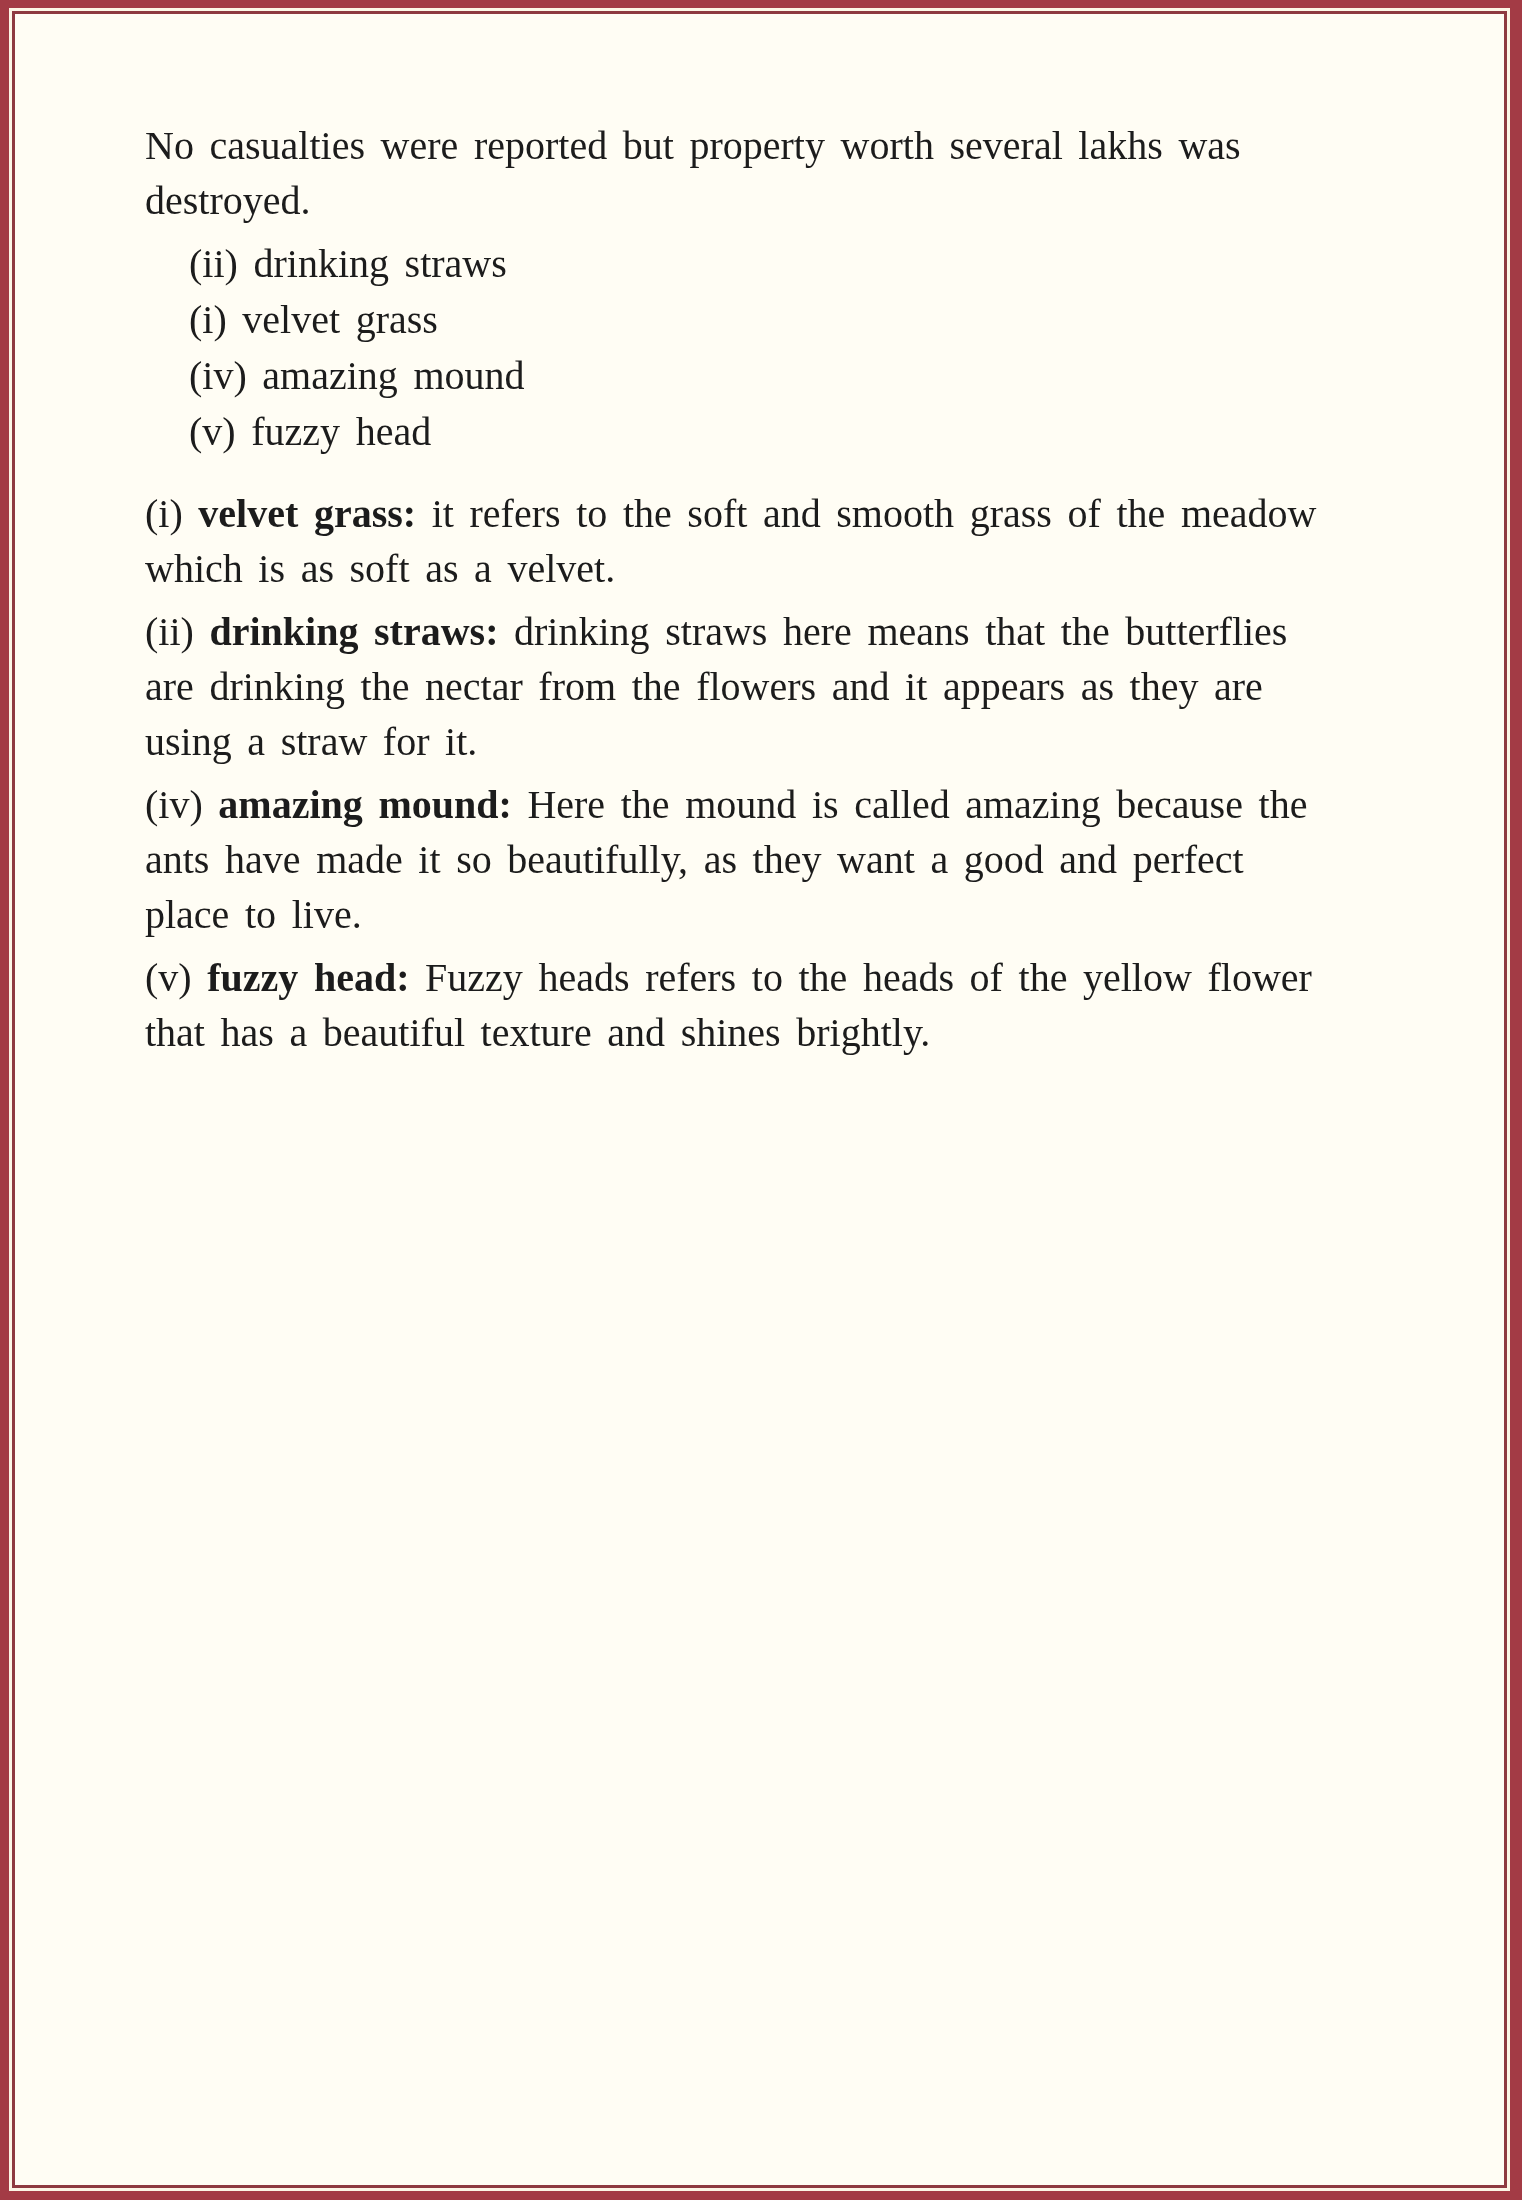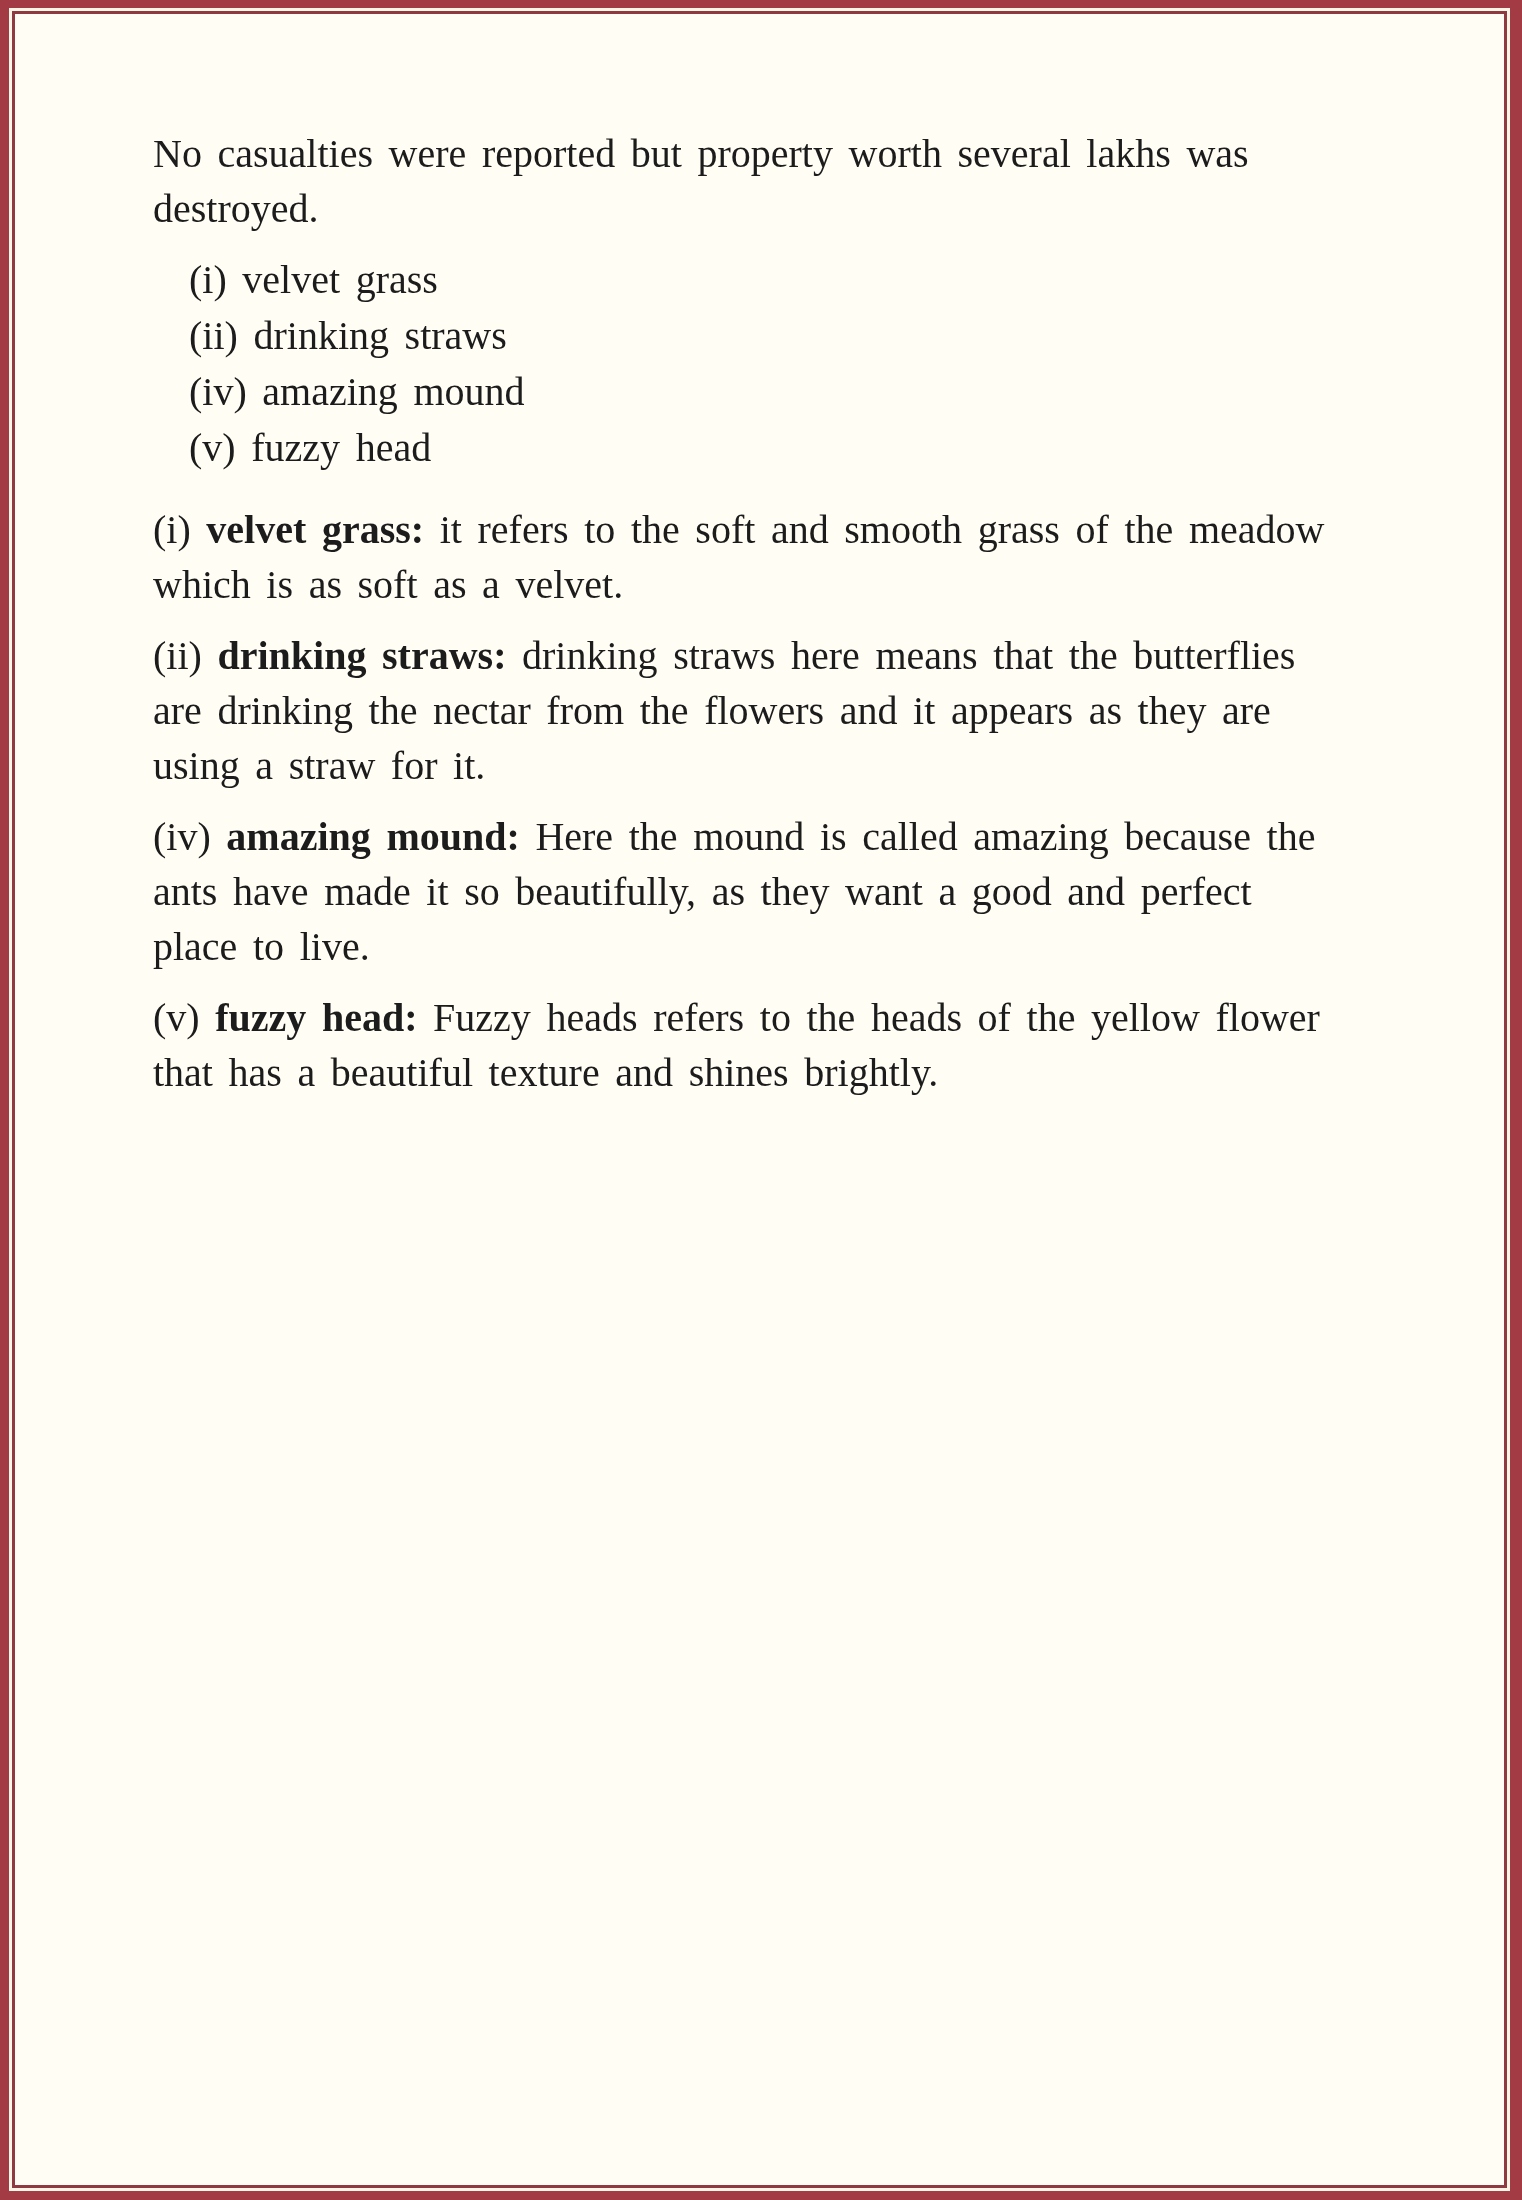--- a/index.html
+++ b/index.html
@@ -29,21 +29,21 @@
     padding: 96px 124px 0 122px;
     overflow: hidden;
   }
   .doc {
     font-family: "Liberation Serif", "DejaVu Serif", serif;
     font-size: 40px;
     line-height: 55px;
     color: #1c1c1c;
     word-spacing: 0.14em;
   }
-  .doc p { margin: 16px; white-space: pre-line; }
+  .doc p { margin: 8px; white-space: pre-line; }
 
   .para          { margin-bottom: 40px; }
   .para-last     { margin-bottom: 0; }
 
   .doc-title {
     margin: 86px 0 28px 0;
     text-align: center;
     font-weight: bold;
     font-size: 47px;
     line-height: 60px;
@@ -81,22 +81,22 @@
     <div class="frame-inner">
       <div class="doc">
 
         <p class="para">No casualties were reported but property worth several lakhs was
 destroyed.</p>
 
 
 
 
         <div class="phrase-list">
+          <div class="phrase-item">(ii) drinking straws</div>
           <div class="phrase-item">(i) velvet grass</div>
-          <div class="phrase-item">(ii) drinking straws</div>
           <div class="phrase-item">(iv) amazing mound</div>
           <div class="phrase-item">(v) fuzzy head</div>
         </div>
 
 
         <p class="answer"><span>(i) </span><b class="term">velvet grass:</b><span> it refers to the soft and smooth grass of the meadow
 which is as soft as a velvet.</span></p>
 
         <p class="answer"><span>(ii) </span><b class="term">drinking straws:</b><span> drinking straws here means that the butterflies
 are drinking the nectar from the flowers and it appears as they are

